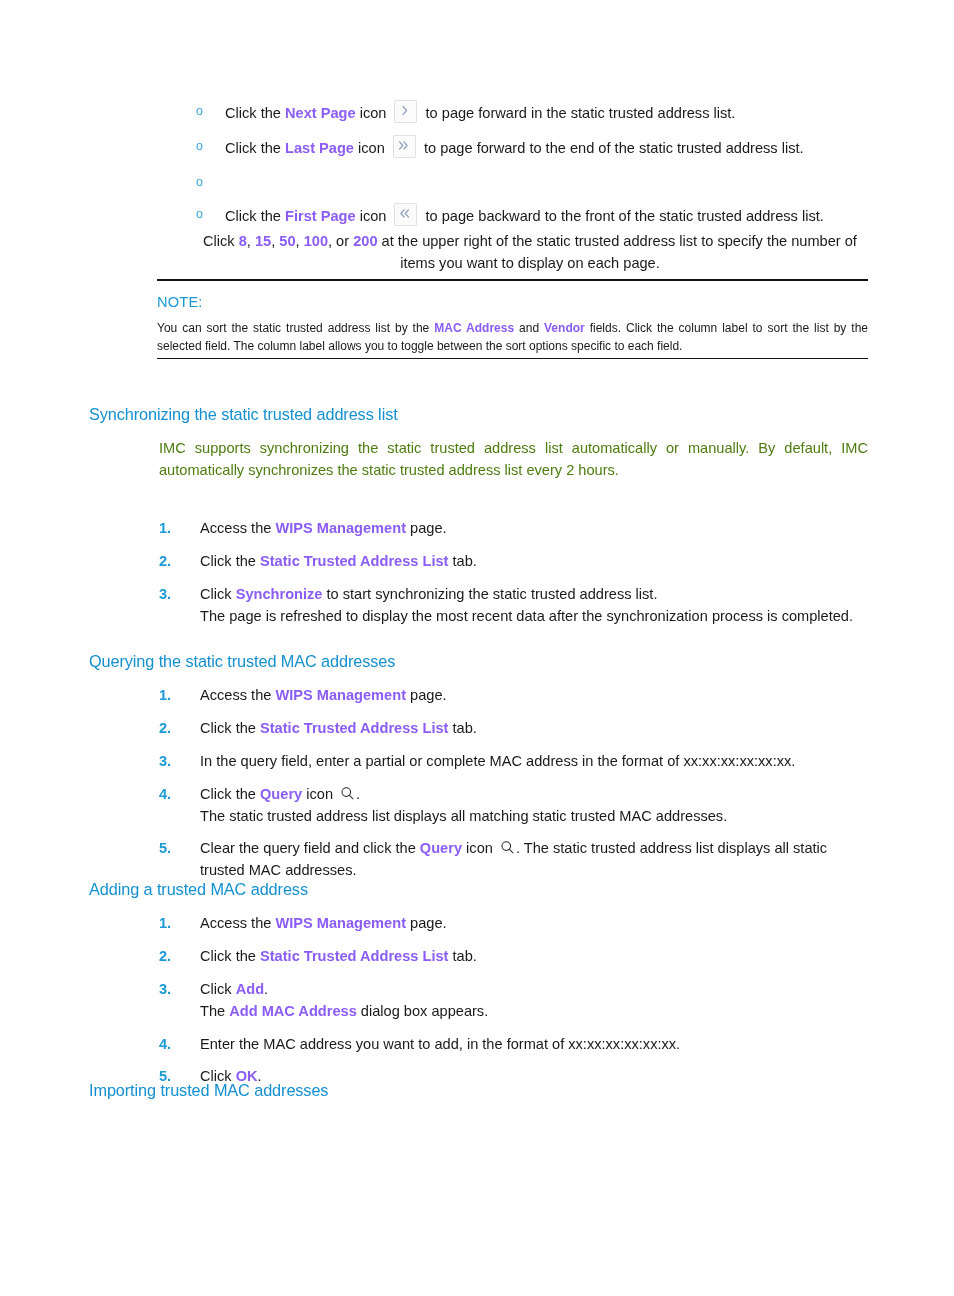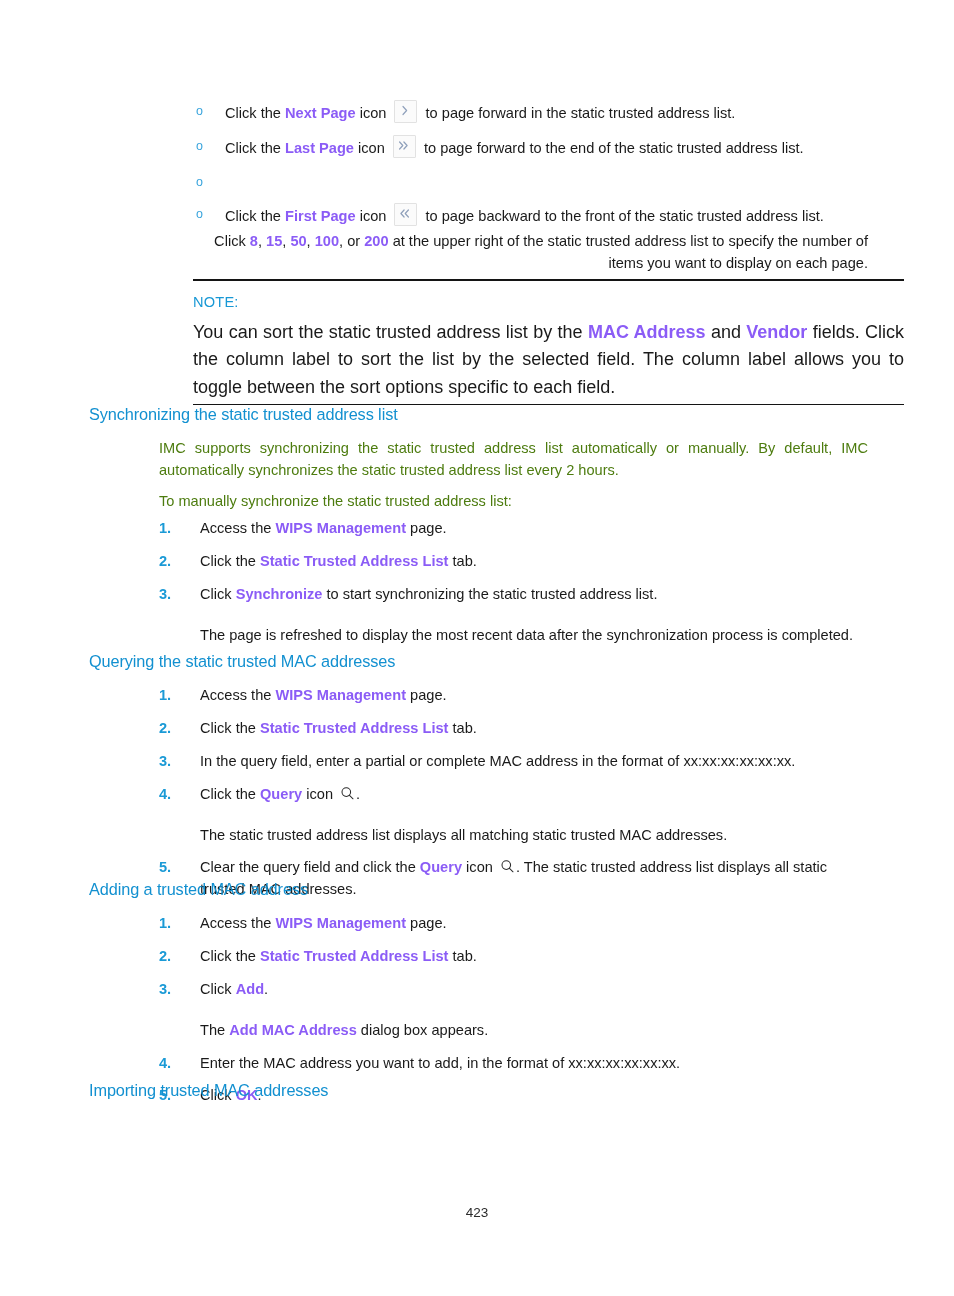--- a/index.html
+++ b/index.html
@@ -66,50 +66,49 @@
 
   
   .p-after-bullets {
     position: absolute;
     left: 192px;
     top: 230px;
     width: 676px;
     font-size: 14.6px;
     line-height: 1.53;
     color: #1a1a1a;
-    text-align: right;
+    text-align: center;
   }
 
   
   .note {
     position: absolute;
     left: 157px;
     top: 279px;
     width: 711px;
-    margin-left: 36px;
   }
   .note-rule-top {
     height: 0;
     border-top: 2px solid #141414;
     width: 711px;
   }
   .note-rule-bottom {
     height: 0;
     border-top: 1px solid #141414;
     width: 711px;
     margin-top: 1px;
   }
   .note-label {
     color: #1898d5;
     font-size: 14.6px;
     margin: 13px 0 9px 0;
     letter-spacing: .2px;
   }
   .note-body {
-    font-size: 18px;
+    font-size: 12px;
     line-height: 1.52;
     color: #1a1a1a;
     text-align: justify;
     padding-bottom: 2px;
   }
 
   
   .h2 {
     position: absolute;
     left: 89px;
@@ -150,21 +149,21 @@
     position: absolute;
     left: 0;
     top: 0;
     width: 26px;
     color: #1b9ad6;
     font-weight: bold;
     font-size: 14.6px;
   }
   .step .sub {
     display: block;
-    margin-top: 19px;
+    margin-top: 0;
     color: #1a1a1a;
   }
   .step-last { margin-bottom: 0; }
 
   
   .qicon {
     display: inline-block;
     width: 15px;
     height: 15px;
     vertical-align: -2px;
@@ -223,21 +222,20 @@
     <div class="note-rule-top"></div>
     <div class="note-label">NOTE:</div>
     <div class="note-body"><span>You can sort the static trusted address list by the </span><b>MAC Address</b><span> and </span><b>Vendor</b><span> fields. Click the column label to sort the list by the selected field. The column label allows you to toggle between the sort options specific to each field.</span></div>
     <div class="note-rule-bottom"></div>
   </div>
 
   <div class="h2" style="top:405px">Synchronizing the static trusted address list</div>
 
   <div class="para" style="top:437px; width:709px">IMC supports synchronizing the static trusted address list automatically or manually. By default, IMC automatically synchronizes the static trusted address list every 2 hours.</div>
 
-  <div class="para nojust" style="top:490px">To manually synchronize the static trusted address list:</div>
 
   <div class="steps" style="top:518px">
     <div class="step">
       <span class="num">1.</span>
       <span><span>Access the </span><b>WIPS Management</b><span> page.</span></span>
     </div>
     <div class="step">
       <span class="num">2.</span>
       <span><span>Click the </span><b>Static Trusted Address List</b><span> tab.</span></span>
     </div>
@@ -302,15 +300,14 @@
     </div>
     <div class="step step-last">
       <span class="num">5.</span>
       <span><span>Click </span><b>OK</b><span>.</span></span>
     </div>
   </div>
 
   <div class="h2" style="top:1081px">Importing trusted MAC addresses</div>
 
 
-  <div class="page-number">423</div>
 
 </div>
 
 </body></html>

